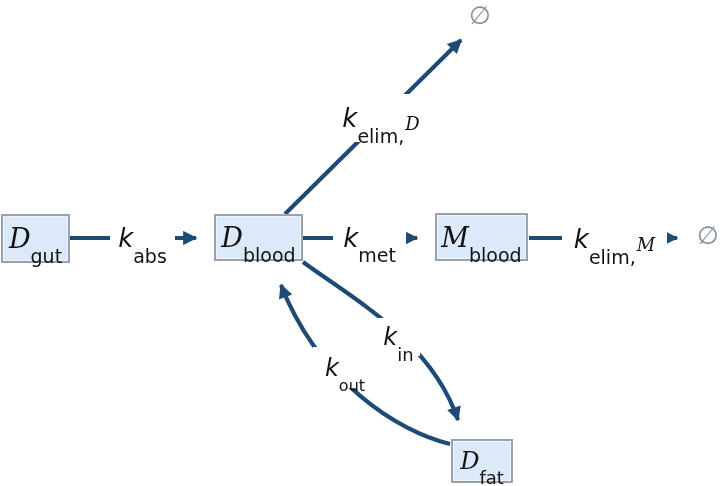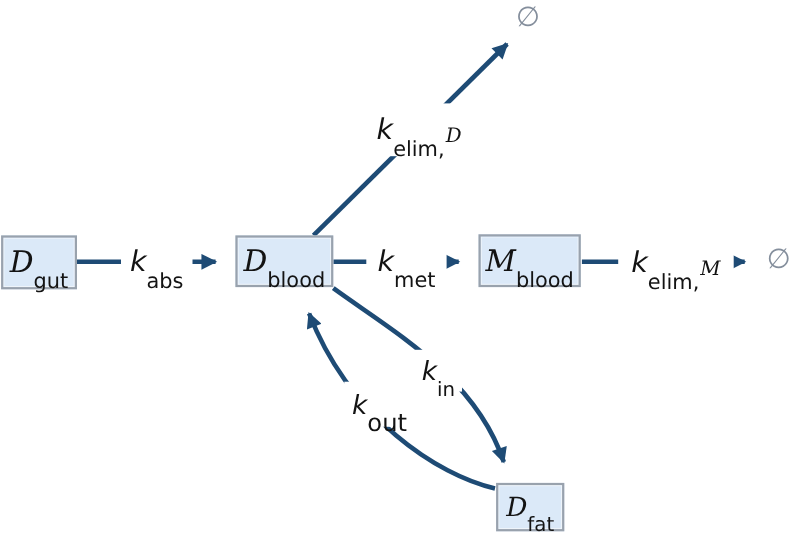--- a/index.html
+++ b/index.html
@@ -134,21 +134,21 @@
       <span class="scriptsub">M</span>
   </div>
 
   <div class="edge-label" style="left:377px; top:318px; width:43px; height:38px;">
     <span class="ksym" style="font-size:24px;">k</span>
       <span class="subsc" style="font-size:18px;">in</span>
   </div>
 
   <div class="edge-label" style="left:313px; top:347px; width:64px; height:41px;">
     <span class="ksym" style="font-size:24px;">k</span>
-      <span class="subsc" style="font-size:22px;">out</span>
+      <span class="subsc" style="font-size:16px;">out</span>
   </div>
 
   <div class="sink" style="left:469px; top:3px;">
     <span>∅</span>
   </div>
 
   <div class="sink" style="left:697px; top:223px;">
     <span>∅</span>
   </div>
 

